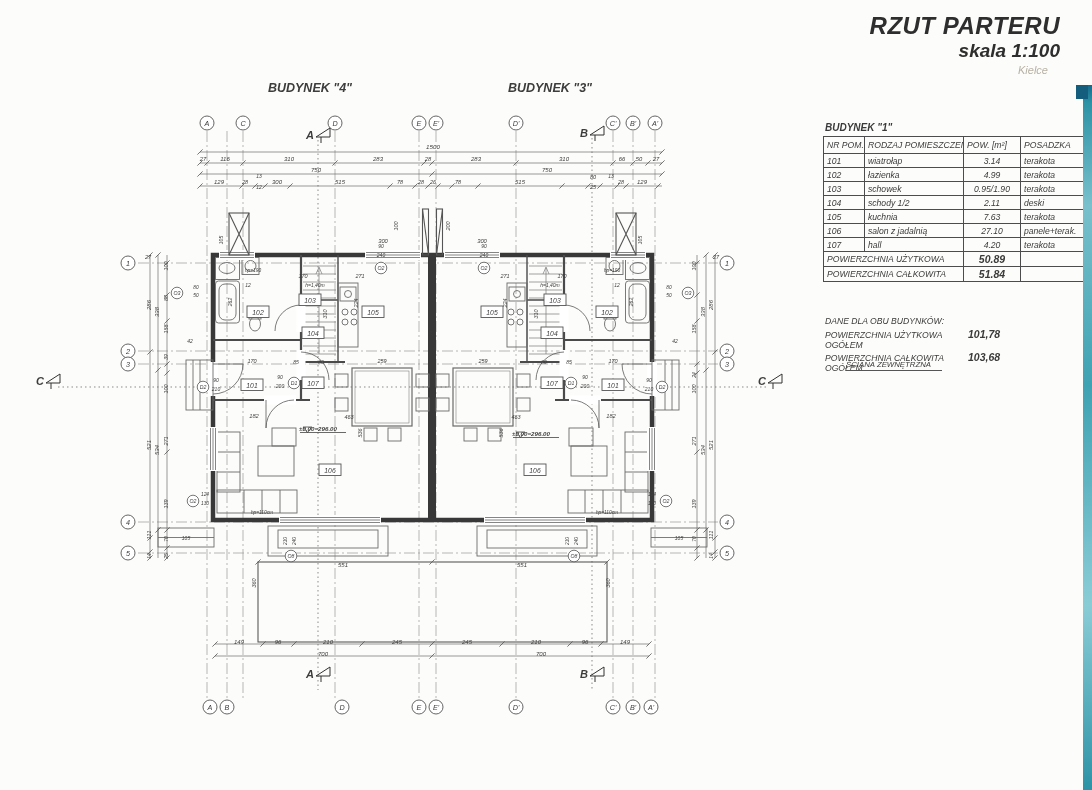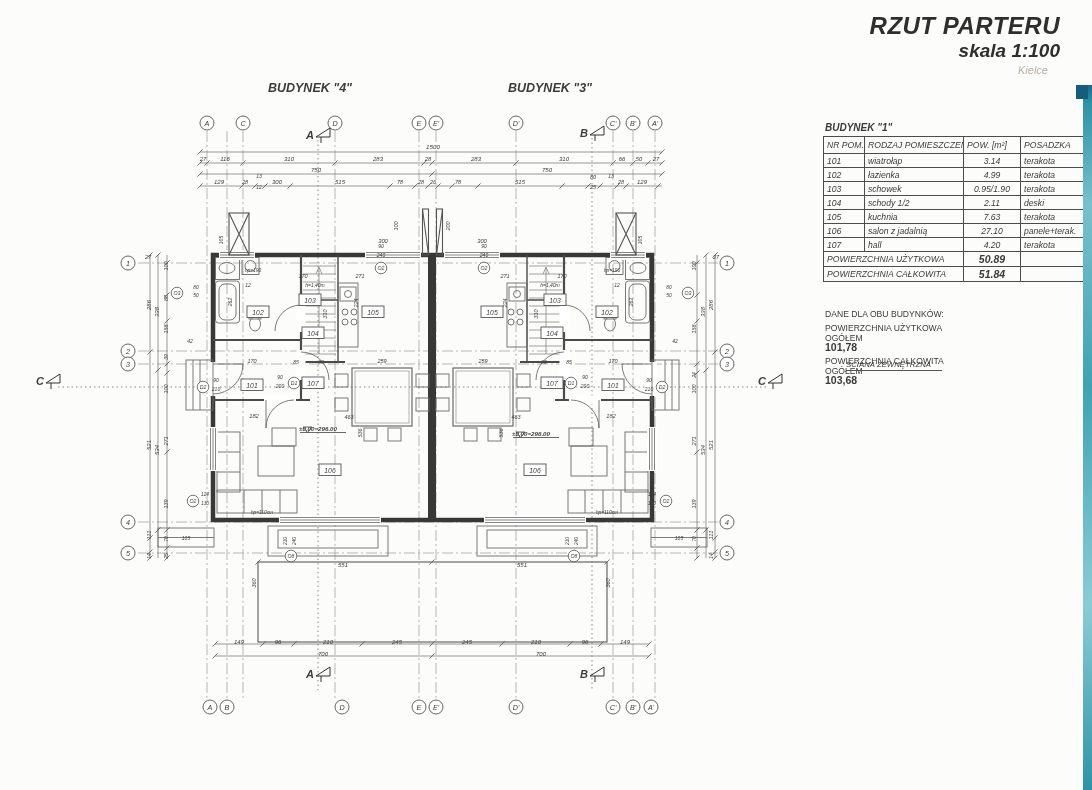--- a/index.html
+++ b/index.html
@@ -14,23 +14,23 @@
   .tblwrap{left:823px;top:122px;width:246px;}
   .tblcap{font-size:10px;font-weight:bold;font-style:italic;margin:0 0 3px 2px;}
   table.rooms{border-collapse:collapse;width:244px;table-layout:fixed;}
   table.rooms th,table.rooms td{border:1px solid #4c4c4c;font-size:8.6px;font-style:italic;
       padding:1px 3px;height:11px;white-space:nowrap;overflow:hidden;margin-top:16px;}
   table.rooms th{font-weight:normal;text-align:left;height:14px;}
   td.num,th.num{text-align:center;}
   tr.foot td{font-size:8.6px;}
   tr.foot td.val{font-weight:bold;font-size:10.5px;text-align:center;}
   
-  .dane{left:825px;top:309px;width:250px;font-size:8.6px;}
+  .dane{left:825px;top:316px;width:250px;font-size:8.6px;font-style:italic;}
   .dane .h{margin-bottom:4px;}
-  .dane .row{display:flex;margin-bottom:3px;flex-direction:column;}
+  .dane .row{display:flex;margin-bottom:3px;}
   .dane .lab{width:143px;}
   .dane .val{font-weight:bold;font-size:10.5px;margin-top:-2px;}
   
   .legend{left:846px;top:360px;width:96px;font-size:7.8px;font-style:italic;}
   .legend .h{margin-bottom:2px;border-bottom:1px solid #555;padding-bottom:1px;}
   .legend .rows{border:1px solid #555;border-top:none;}
   .legend .rows div{border-top:1px solid #555;padding:0 2px;height:9.5px;line-height:9.5px;white-space:nowrap;}
   .legend .rows div:first-child{border-top:none;}
   
   .edge{right:0;top:85px;bottom:0;width:9px;

